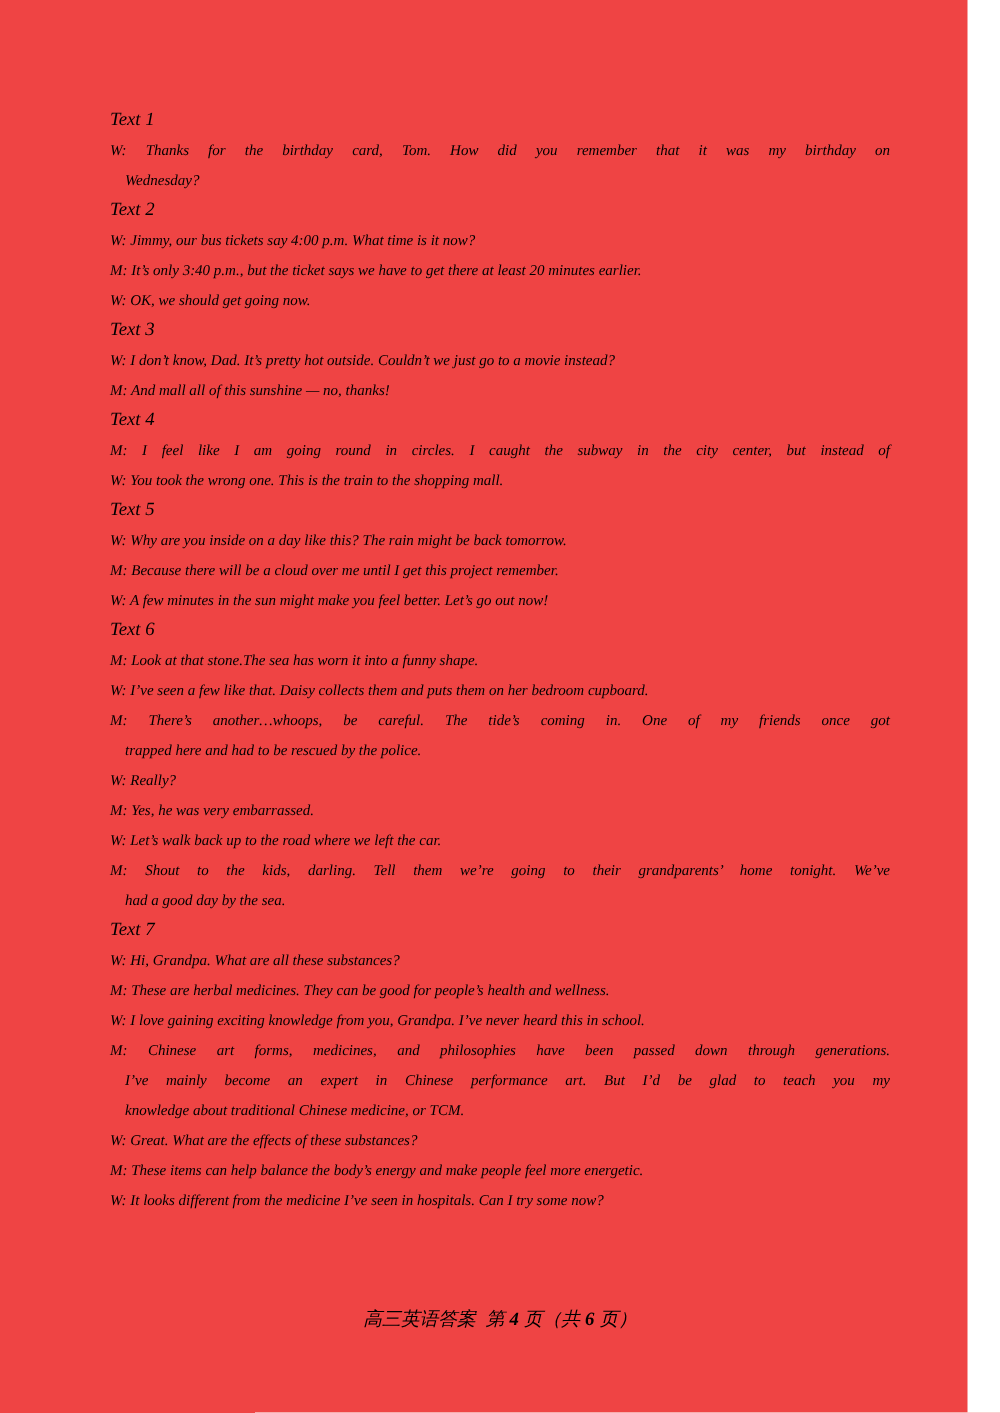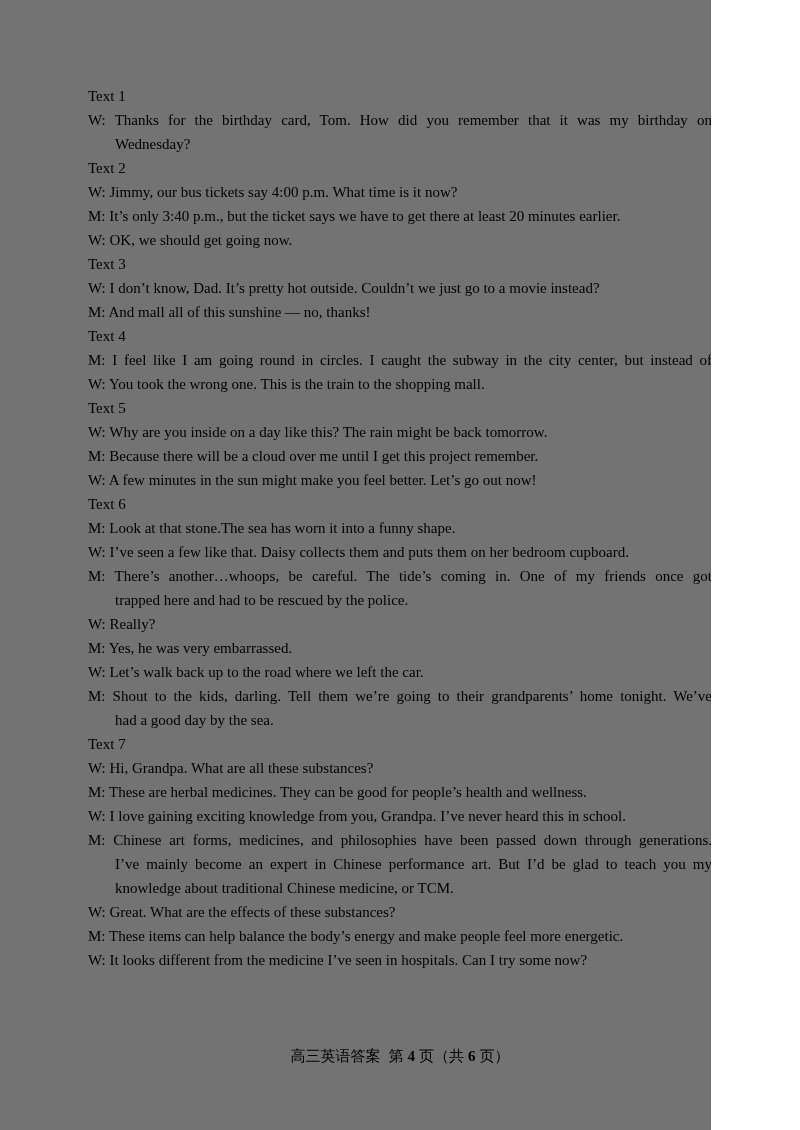--- a/index.html
+++ b/index.html
@@ -2,43 +2,44 @@
 <html><head>
 <meta charset="utf-8">
 <style>
   html, body {
     margin: 0;
     padding: 0;
     background: #ffffff;
   }
   .page {
     position: relative;
-    width: 711px;
+    width: 774px;
     height: 1130px;
-    background: #737373;
+    background: #ef4444;
     overflow: hidden;
     font-family: "Liberation Serif", "DejaVu Serif", serif;
     color: #000000;
+    font-style: italic;
   }
   .content {
     position: absolute;
     left: 88px;
     top: 84px;
     width: 624px;
   }
   .line {
-    font-size: 15px;
+    font-size: 12px;
     line-height: 24px;
     text-align: justify;
   }
   .line.fill {
     text-align-last: justify;
   }
   .line.cont {
-    margin-left: 27px;
+    margin-left: 12px;
   }
   .heading {
     font-size: 15px;
     line-height: 24px;
     text-align: left;
   }
   .footer {
     position: absolute;
     left: 0;
     top: 1044px;

